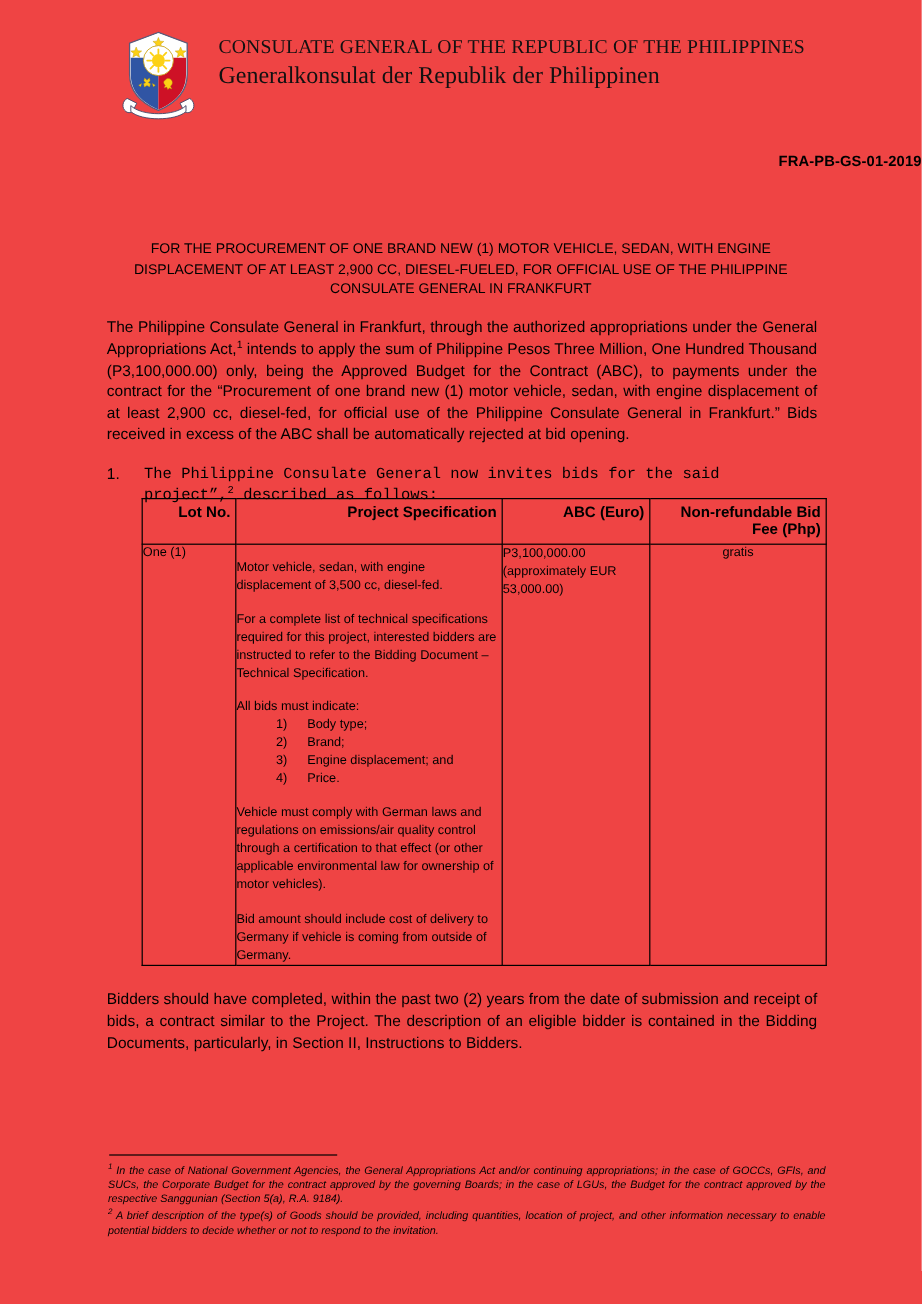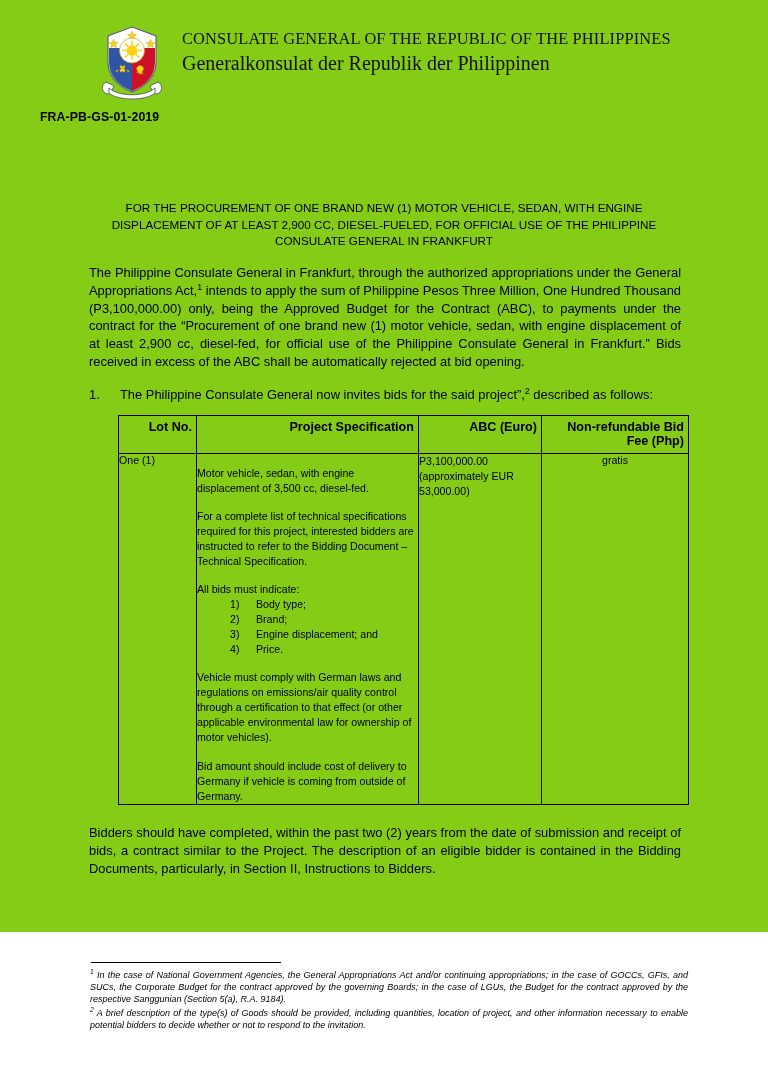--- a/index.html
+++ b/index.html
@@ -12,22 +12,22 @@
     height: 1087px;
     position: relative;
     font-family: "Liberation Sans", sans-serif;
     color: #000000;
     overflow: hidden;
   }
 
   .page {
     position: relative;
     width: 768px;
-    height: 932px;
-    background: #84cc16;
+    height: 1087px;
+    background: #ef4444;
   }
 
   
   .letterhead {
     position: absolute;
     left: 96px;
     top: 24px;
     display: flex;
     align-items: flex-start;
   }
@@ -58,22 +58,22 @@
   .lh-line3 {
     font-size: 16px;
     line-height: 1.38;
     white-space: nowrap;
   }
 
   
   .ref-code {
     position: absolute;
     left: 0; right: 0;
-    top: 110px;
-    text-align: left;
+    top: 127px;
+    text-align: right;
     font-size: 12.3px;
     font-weight: bold;
     letter-spacing: 0.1px;
     padding-left: 40px;
   }
   .inv-title {
     position: absolute;
     left: 0; right: 0;
     top: 164px;
     text-align: center;
@@ -116,21 +116,21 @@
     width: 592px;
     top: 386px;
     font-size: 12.9px;
     line-height: 1.38;
     display: flex;
   }
   .li-num {
     width: 31px;
     flex: 0 0 31px;
   }
-  .li-text { flex: 1; }
+  .li-text { flex: 1; font-family: Liberation Mono, monospace; }
 
   
   .spec-table {
     position: absolute;
     left: 118px;
     top: 415px;
     width: 570px;
     border-collapse: collapse;
     table-layout: fixed;
   }

